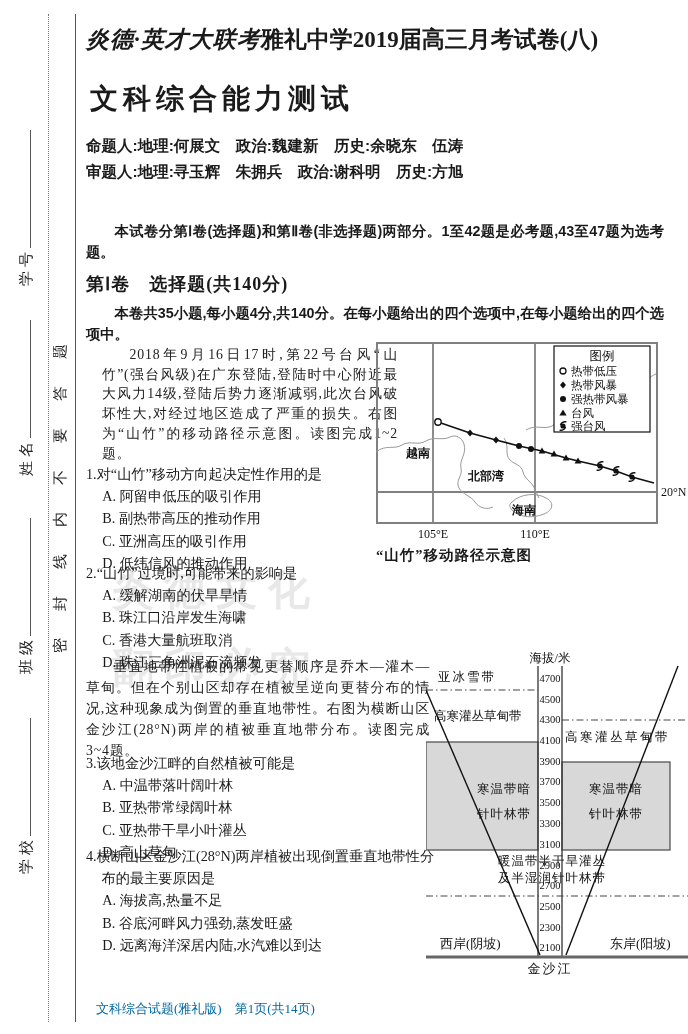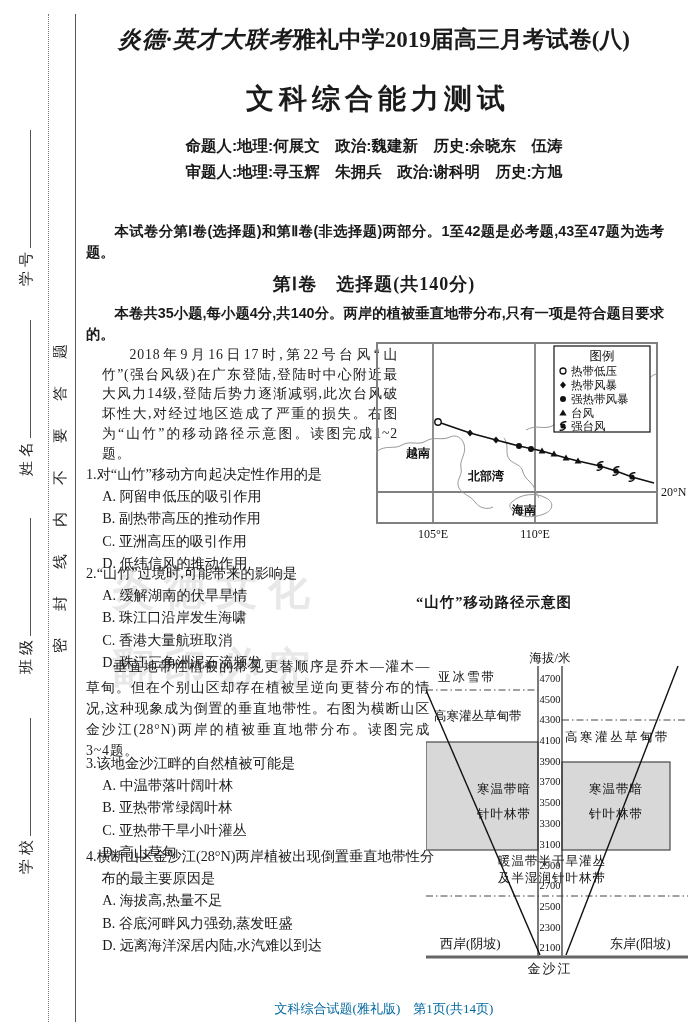--- a/index.html
+++ b/index.html
@@ -1,20 +1,20 @@
 <!DOCTYPE html>
 <html><head>
 <meta charset="utf-8">
 <style>
   html,body{margin:0;padding:0;}
   body{width:688px;height:1034px;background:#ffffff;overflow:hidden;
        font-family:"Liberation Serif", serif;color:#1a1a1a;}
   .page{position:relative;width:688px;height:1034px;background:#fff;}
   .abs{position:absolute;}
-  .ctr{text-align:center;}
+  .ctr{text-align:left;}
   
   .rule-dotted{left:48px;top:14px;height:1008px;width:0;border-left:1px dotted #777;}
   .rule-solid{left:75px;top:14px;height:1008px;width:0;border-left:1px solid #555;}
   .side-field{width:190px;height:20px;transform:rotate(-90deg);font-size:15px;
               letter-spacing:4px;white-space:nowrap;color:#222;}
   .side-field .blank{display:inline-block;width:118px;height:14px;
                      border-bottom:1px solid #555;vertical-align:baseline;}
   .seal{width:356px;height:18px;transform:rotate(-90deg);font-size:15px;
         letter-spacing:27px;white-space:nowrap;color:#222;text-align:center;}
   
@@ -42,21 +42,21 @@
   .p1{left:86px;top:345px;width:296px;line-height:19.7px;margin-left:16px;}
   .p2{left:86px;top:656px;width:344px;line-height:21px;}
   .q{font-size:14.2px;line-height:22.2px;}
   .q .stem{padding-left:1.1em;text-indent:-1.1em;}
   .q .opt{padding-left:1.15em;}
   .q1{left:86px;top:463px;width:302px;}
   .q2{left:86px;top:562px;width:302px;}
   .q3{left:86px;top:752px;width:340px;}
   .q4{left:86px;top:845px;width:350px;}
   .map-caption{left:376px;top:546px;width:236px;font-size:14.5px;font-weight:bold;
-               letter-spacing:1px;margin-top:47px;}
+               letter-spacing:1px;}
   .footer{left:96px;top:1000px;width:576px;font-size:13px;color:#0369a1;}
   .wm{font-size:42px;letter-spacing:10px;color:rgba(0,0,0,0.09);
       font-family:"Liberation Sans",sans-serif;font-weight:bold;pointer-events:none;}
   .wm1{left:112px;top:562px;}
   .wm2{left:112px;top:640px;}
   svg text{font-family:"Liberation Serif",serif;fill:#111;}
   svg .lbl-bold{font-family:"Liberation Sans",sans-serif;font-weight:bold;}
 </style>
 </head>
 <body>
@@ -74,21 +74,21 @@
 
   <div class="abs wm wm1">炎德文化</div>
   <div class="abs wm wm2">翻印必究</div>
 
   <div class="abs title1 ctr"><span class="calli">炎德·英才大联考</span><span>雅礼中学2019届高三月考试卷(八)</span></div>
   <div class="abs title2 ctr">文科综合能力测试</div>
   <div class="abs setters ctr">命题人:地理:何展文　政治:魏建新　历史:余晓东　伍涛</div>
   <div class="abs reviewers ctr">审题人:地理:寻玉辉　朱拥兵　政治:谢科明　历史:方旭</div>
   <div class="abs intro">本试卷分第Ⅰ卷(选择题)和第Ⅱ卷(非选择题)两部分。1至42题是必考题,43至47题为选考题。</div>
   <div class="abs sec-title ctr">第Ⅰ卷　选择题(共140分)</div>
-  <div class="abs instructions">本卷共35小题,每小题4分,共140分。两岸的植被垂直地带分布,只有一项是符合题目要求的。</div>
+  <div class="abs instructions">本卷共35小题,每小题4分,共140分。在每小题给出的四个选项中,在每小题给出的四个选项中。</div>
 
   <div class="abs passage p1">2018年9月16日17时,第22号台风“山竹”(强台风级)在广东登陆,登陆时中心附近最大风力14级,登陆后势力逐渐减弱,此次台风破坏性大,对经过地区造成了严重的损失。右图为“山竹”的移动路径示意图。读图完成1~2题。</div>
 
   <div class="abs q q1">
     <div class="stem"><span>1.</span><span>对“山竹”移动方向起决定性作用的是</span></div>
     <div class="opt">A. 阿留申低压的吸引作用</div>
     <div class="opt">B. 副热带高压的推动作用</div>
     <div class="opt">C. 亚洲高压的吸引作用</div>
     <div class="opt">D. 低纬信风的推动作用</div>
   </div>

